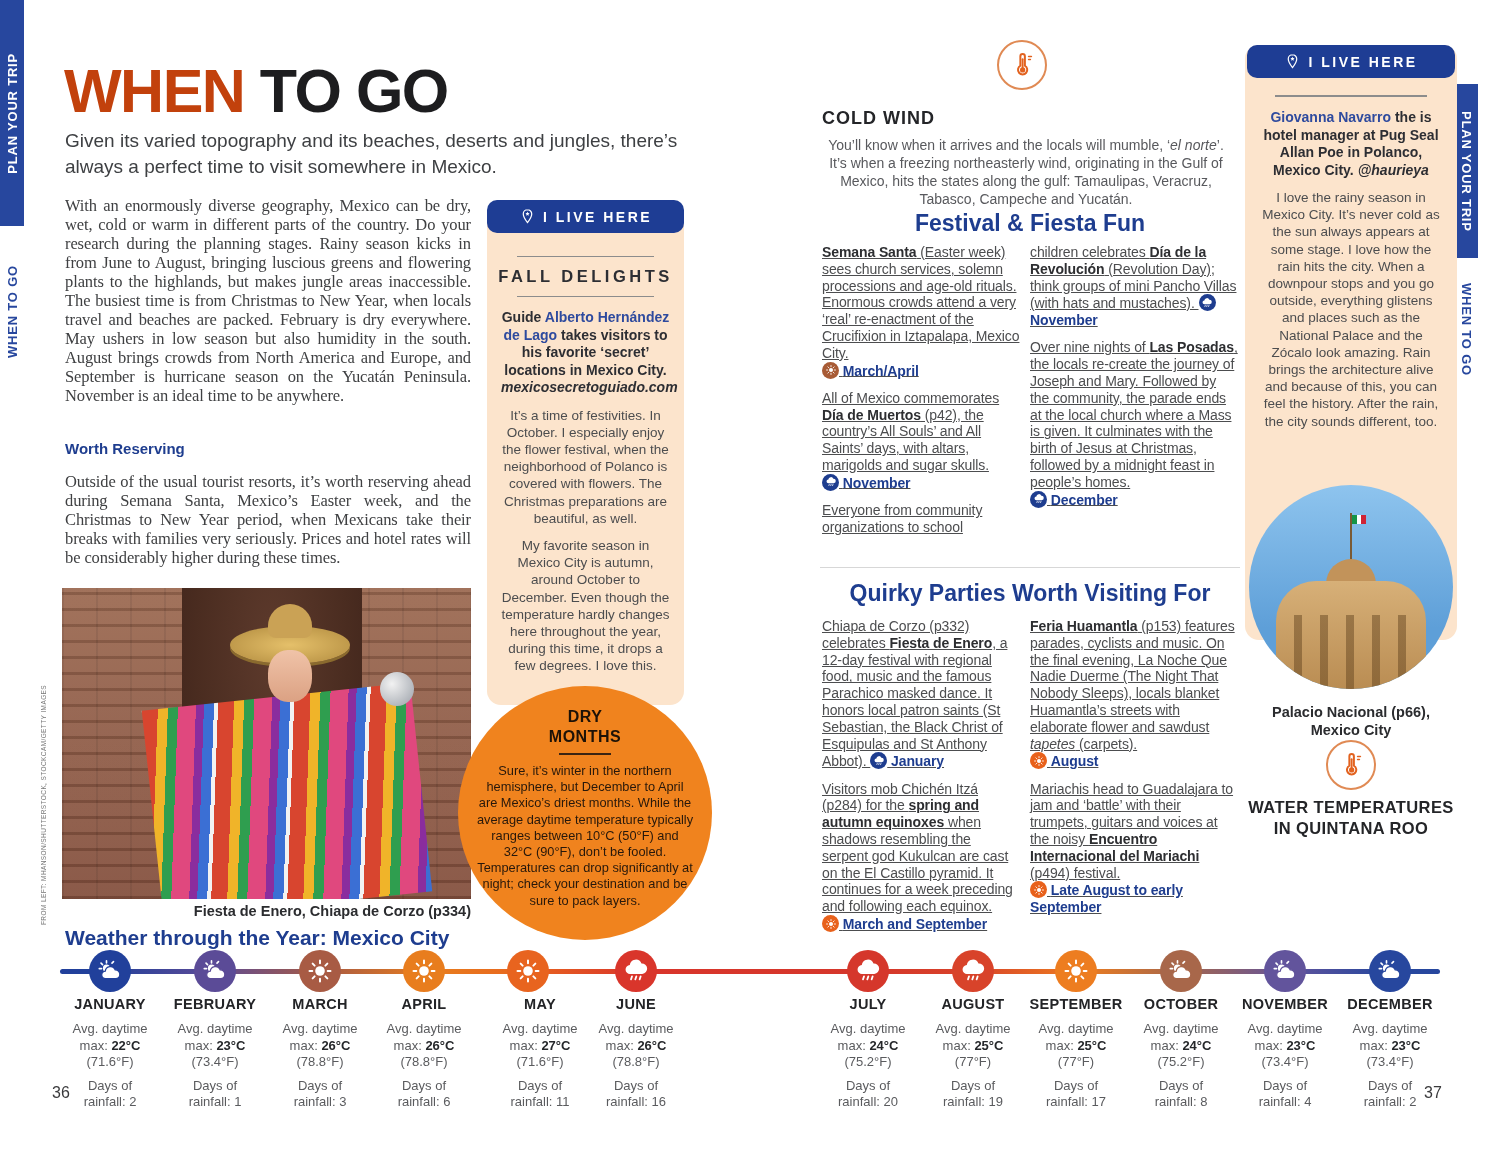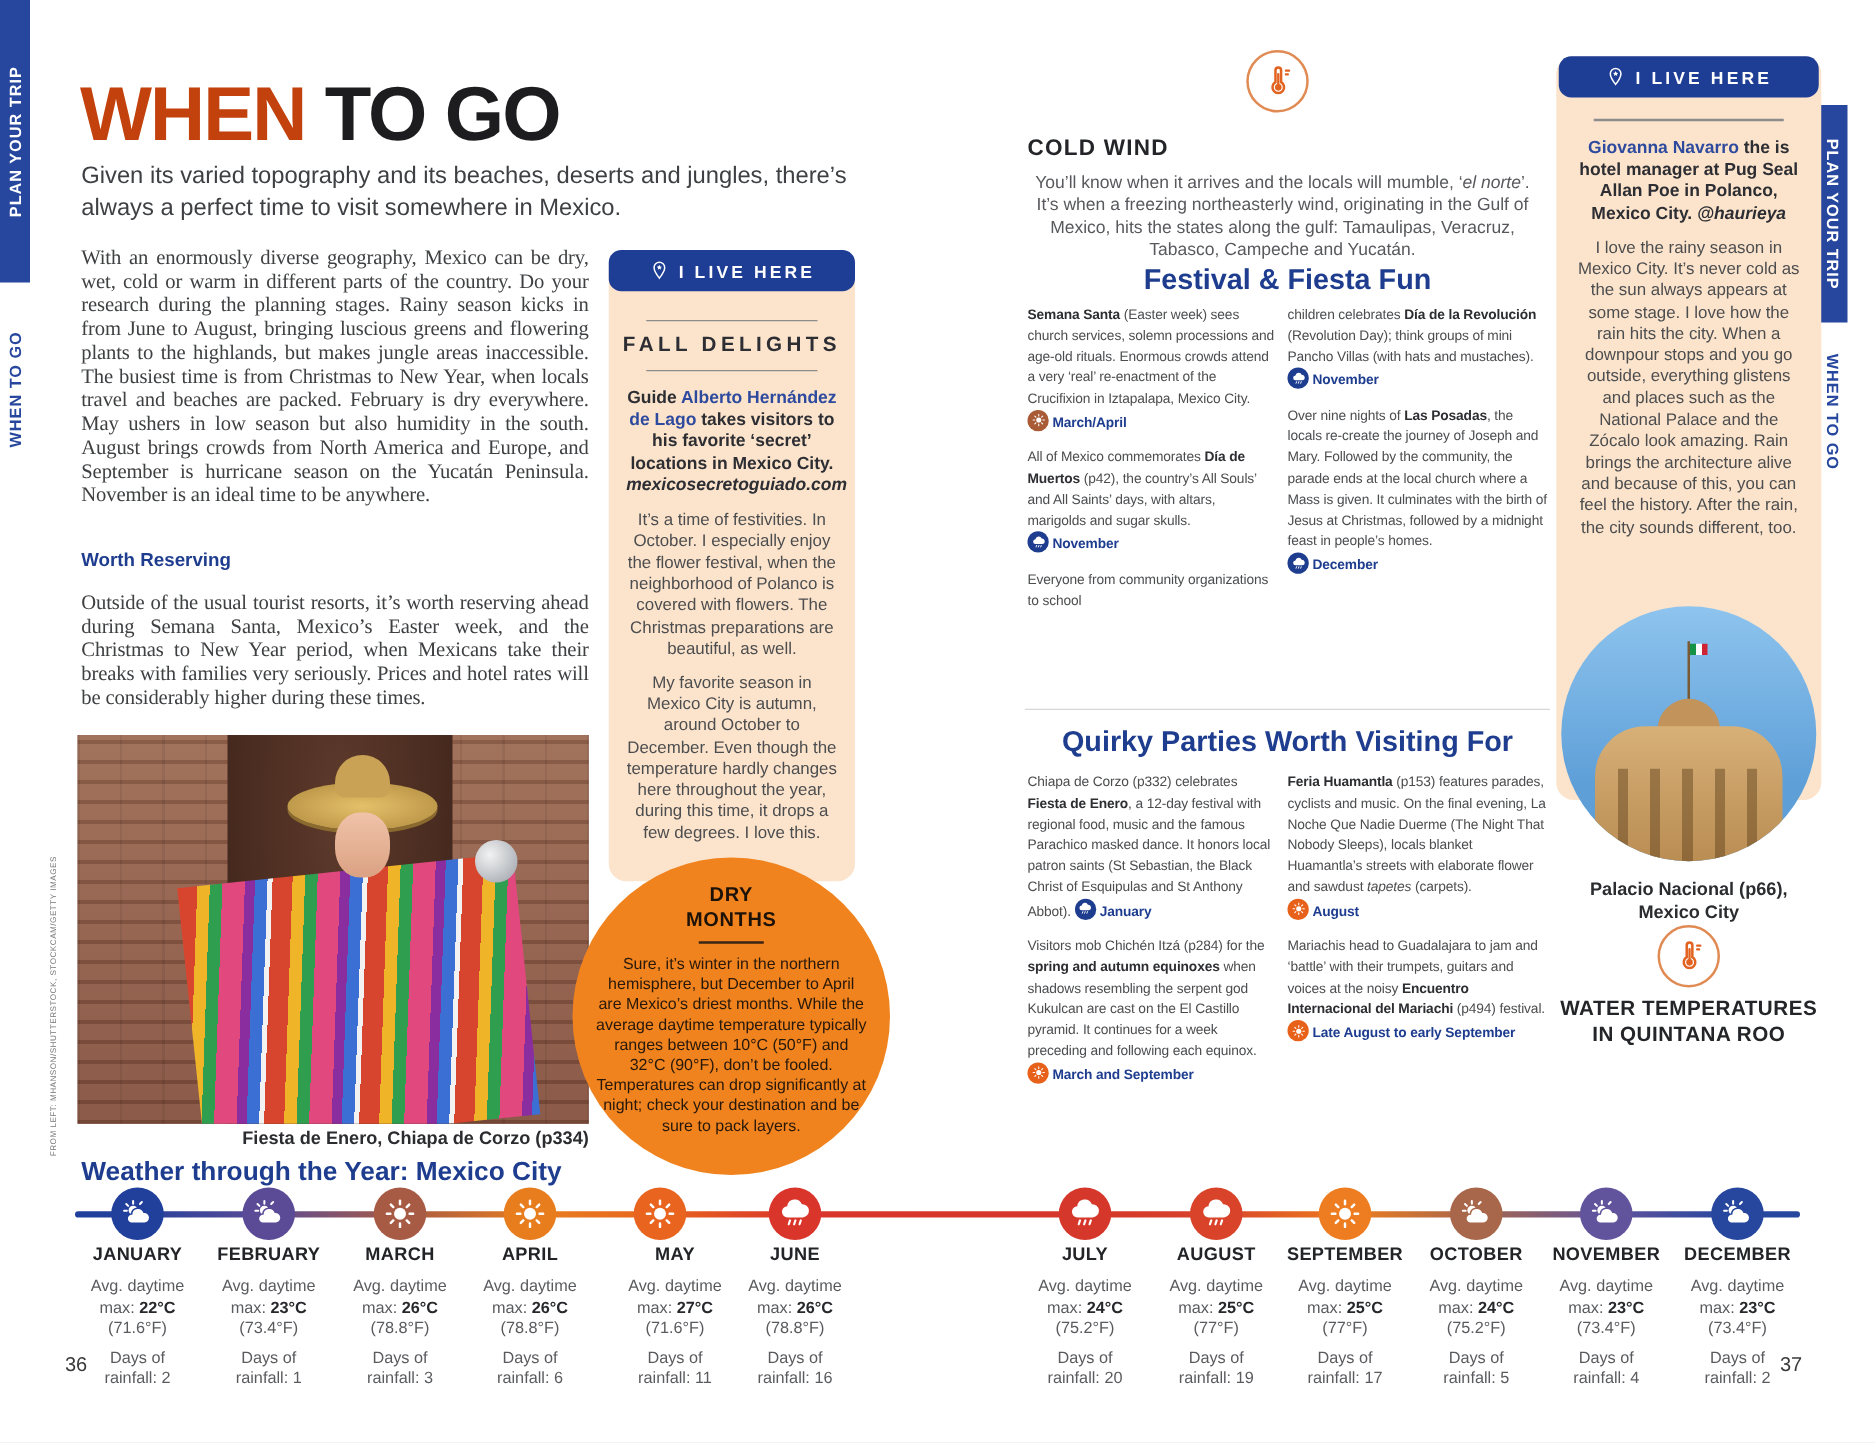--- a/index.html
+++ b/index.html
@@ -64,21 +64,21 @@
   .dry-title{margin-top:21px;font-weight:700;font-size:16px;line-height:20px;letter-spacing:.5px;color:#1d1207;}
   .dry-hr{width:52px;height:2px;background:#3a2413;margin:6px auto 8px;}
   .dry-body{width:218px;margin:0 auto;font-size:12.8px;line-height:16.2px;color:#27180b;}
   
   .thermo{position:absolute;width:50px;height:50px;border-radius:50%;border:2px solid #e08a54;
           box-sizing:border-box;display:flex;align-items:center;justify-content:center;}
   .thermo svg{width:30px;height:30px;}
   .mid-title{position:absolute;text-align:left;font-weight:700;font-size:18px;letter-spacing:1px;color:#242528;}
   .mid-body{position:absolute;text-align:center;font-size:14px;line-height:18px;color:#58595d;}
   .sec-h{position:absolute;text-align:center;font-size:23px;font-weight:700;color:#1e3d8f;}
-  .colp{position:absolute;font-size:11px;line-height:16.8px;color:#4c4d4f;letter-spacing:-.1px;}
+  .colp{position:absolute;font-size:14px;line-height:16.8px;color:#4c4d4f;letter-spacing:-.1px;text-decoration:underline;}
   .colp p{margin:0 0 11px;}
   .colp b{color:#2d2e31;}
   .mo{color:#1e3d8f;font-weight:700;}
   .mk{display:inline-block;width:17px;height:17px;border-radius:50%;vertical-align:-3.5px;
       padding:2.5px;box-sizing:border-box;}
   .mk svg{width:100%;height:100%;display:block;}
   .divider{position:absolute;left:820px;width:420px;height:1px;background:#d7d7d7;top:567px;}
   
   .palacio{position:absolute;left:1249px;top:485px;width:204px;height:204px;border-radius:50%;
      overflow:hidden;z-index:2;background:linear-gradient(#8ec4ee,#5e9fd8 70%);}
@@ -447,21 +447,21 @@
           <circle cx="9" cy="9.6" r="3.1" fill="#fff"></circle>
           <path fill="#fff" stroke="#a8674a" stroke-width="1.1" d="M8.2 18.6a3.2 3.2 0 0 1-.25-6.4 4.4 4.4 0 0 1 8.5-1.2 3.1 3.1 0 0 1 .35 7.6z"></path>
         </svg>
       </div>
       <div class="tl-col" style="left: 1124px;">
         <div class="tl-name">OCTOBER</div>
         <div class="tl-line">Avg. daytime</div>
         <div class="tl-line">max: <b>24°C</b></div>
         <div class="tl-line">(75.2°F)</div>
         <div class="tl-line tl-gap">Days of</div>
-        <div class="tl-line">rainfall: 5</div>
+        <div class="tl-line">rainfall: 8</div>
       </div>
       <div class="tl-icon" style="background: rgb(98, 84, 156); left: 1264px;">
         <svg viewBox="0 0 24 24">
           <g stroke="#fff" stroke-width="1.4" stroke-linecap="round">
             <path d="M9 3.2v1.9M4.3 5.3l1.3 1.3M2.8 10h1.9M13.7 5.3l1.3-1.3"></path>
           </g>
           <circle cx="9" cy="9.6" r="3.1" fill="#fff"></circle>
           <path fill="#fff" stroke="#62549c" stroke-width="1.1" d="M8.2 18.6a3.2 3.2 0 0 1-.25-6.4 4.4 4.4 0 0 1 8.5-1.2 3.1 3.1 0 0 1 .35 7.6z"></path>
         </svg>
       </div>

